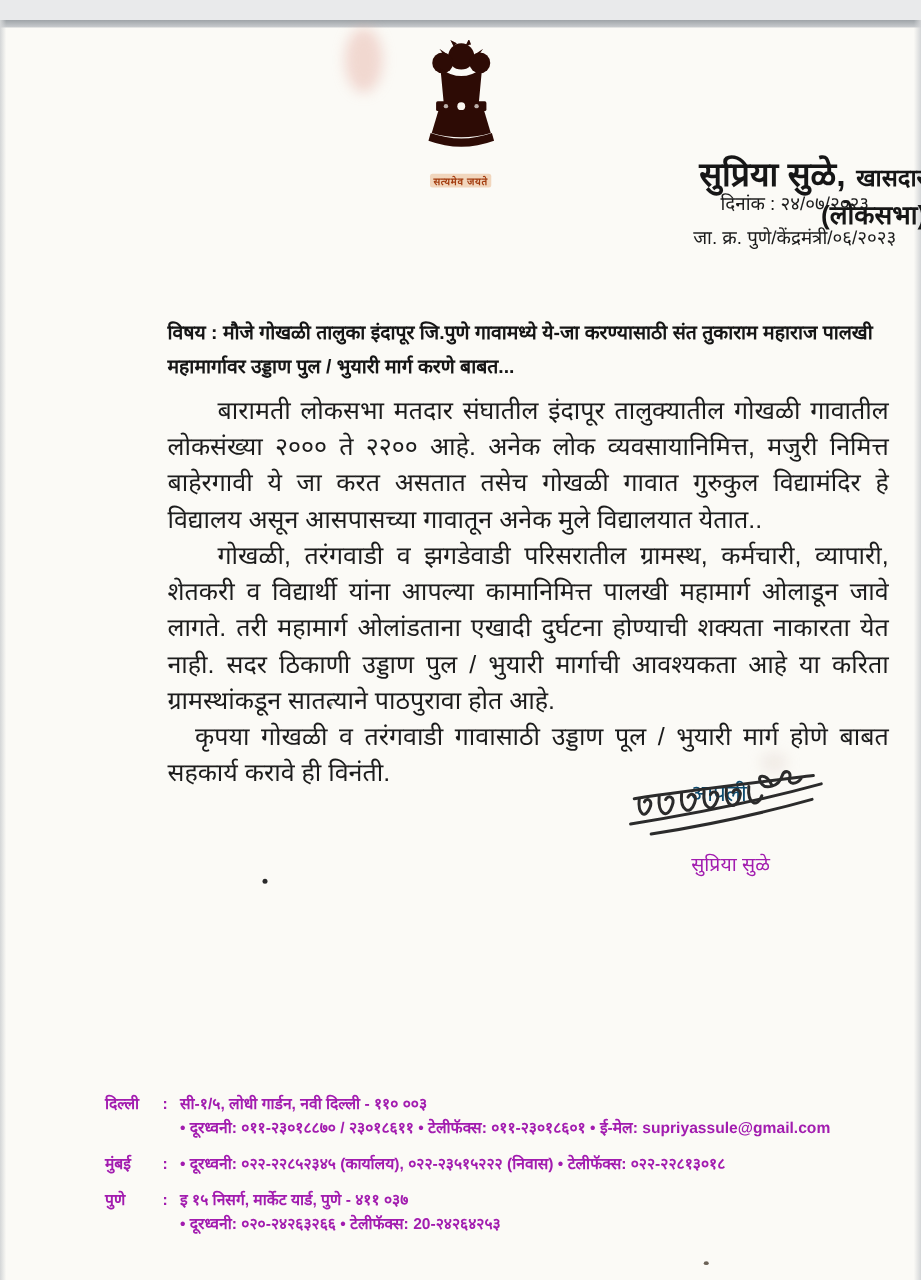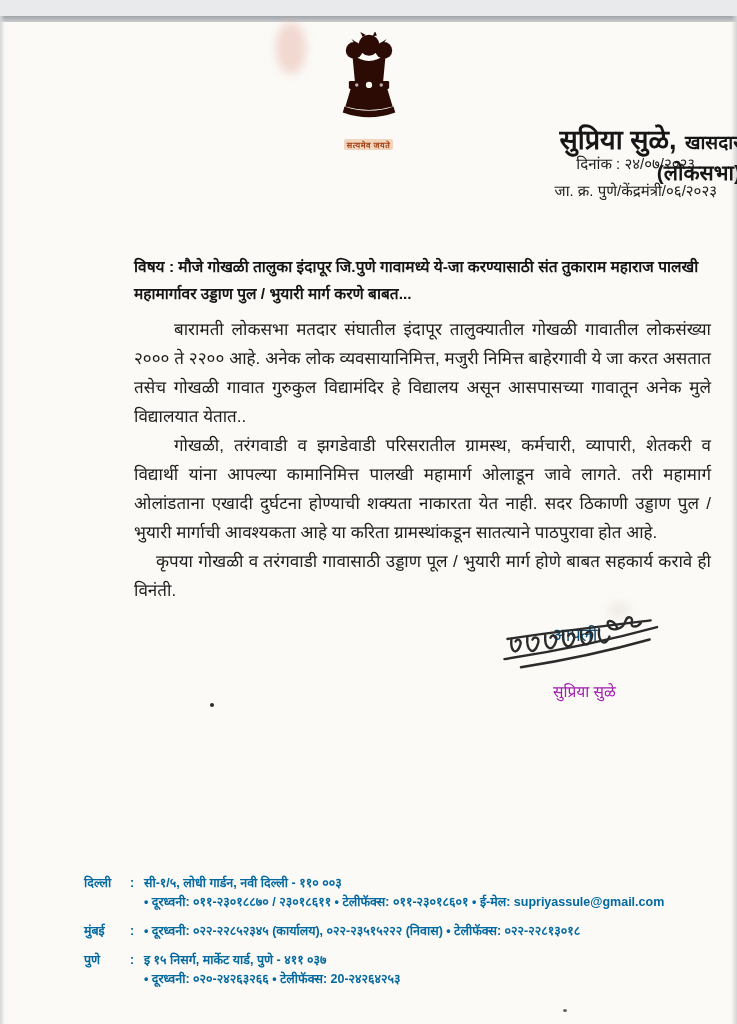--- a/index.html
+++ b/index.html
@@ -44,37 +44,37 @@
 
   
   .subject{
     position:absolute;top:237px;left:134px;right:26px;
     font-size:15.5px;font-weight:bold;line-height:1.75;
     text-underline-offset:4px;text-decoration-thickness:1.3px;
     color:#151515;
   }
 
   
-  .body-block{position:absolute;top:299px;left:134px;right:26px;font-size:17px;line-height:29px;text-align:justify;color:#1c1c1c;}
+  .body-block{position:absolute;top:299px;left:134px;right:26px;font-size:20px;line-height:29px;text-align:justify;color:#1c1c1c;}
   .body-block p{margin:0;}
   .indent-lg{text-indent:40px;}
   .indent-sm{text-indent:22px;}
 
   
   .salutation{position:absolute;top:606px;left:552px;font-size:18px;color:#0c4a6e;}
   .sig-wrap{position:absolute;top:600px;left:498px;width:170px;height:64px;transform:rotate(-3deg);}
   .sr{position:absolute;opacity:0;pointer-events:none;font-size:1px;}
   .signed-name{position:absolute;top:664px;left:553px;font-size:15.5px;color:#a21caf;}
 
   
   .recipient{position:absolute;top:696px;left:134px;font-size:15px;line-height:22.5px;color:#1c1c1c;}
   .recipient div{margin:0;}
 
   
-  .footer{position:absolute;top:858px;left:84px;right:36px;font-size:12.5px;line-height:19px;color:#0369a1;}
+  .footer{position:absolute;top:858px;left:84px;right:36px;font-size:12.5px;line-height:19px;color:#a21caf;}
   .office{display:flex;margin-bottom:10px;}
   .office-label{width:46px;font-weight:bold;flex:none;}
   .office-colon{width:14px;flex:none;font-weight:bold;}
   .office-content{flex:1;font-weight:bold;}
   .office-contact{font-weight:bold;}
 </style>
 </head>
 <body>
 
 <div class="page">

